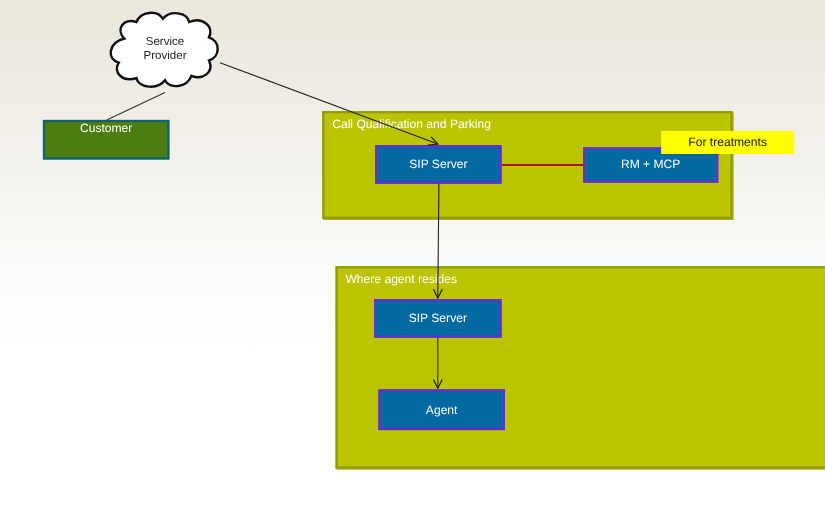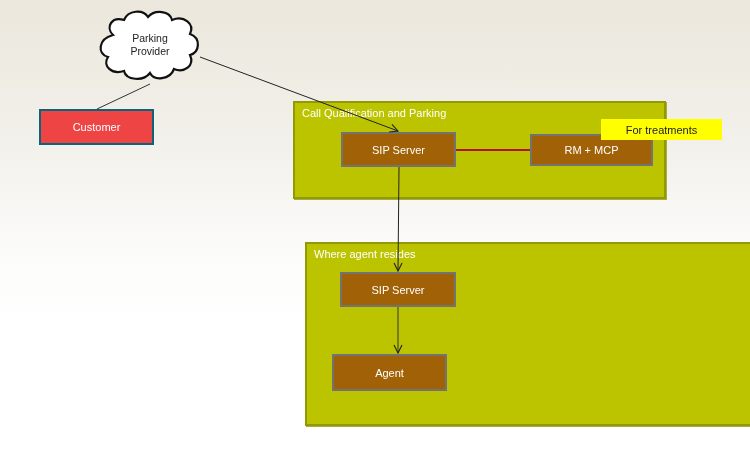--- a/index.html
+++ b/index.html
@@ -12,29 +12,29 @@
   .container {
     background: #bcc400;
     border: 2px solid #8f9a06;
     box-shadow: 1px 1px 0 #a7ad3c;
   }
   .container-label {
     position: absolute; left: 7px; top: 4px;
     color: #ffffff; font-size: 11px; white-space: nowrap;
   }
   .node-orange {
-    background: #a16207;
-    border: 2px solid #737373;
+    background: #0369a1;
+    border: 2px solid #6d28d9;
     display: flex; align-items: center; justify-content: center;
     color: #ffffff; font-size: 11px;
   }
   .node-teal {
-    background: #ef4444;
+    background: #4d7c0f;
     border: 2px solid #0a6378;
-    display: flex; align-items: center; justify-content: center;
+    display: flex; justify-content: center;
     color: #ffffff; font-size: 11px;
   }
   .note {
     background: #ffff00;
     display: flex; align-items: center; justify-content: center;
     color: #222222; font-size: 11px;
   }
   .cloud-label {
     position: absolute; left: 0; width: 100%; text-align: center;
     color: #222222; font-size: 10.5px; line-height: 13px;
@@ -61,21 +61,21 @@
 </div>
 
 <div class="abs node-orange" style="left:530px; top:134px; width:123px; height:32px;">
   <span>RM + MCP</span>
 </div>
 
 <div class="abs node-orange" style="left:340px; top:272px; width:116px; height:35px;">
   <span>SIP Server</span>
 </div>
 
-<div class="abs node-orange" style="left:332px; top:354px; width:115px; height:37px;">
+<div class="abs node-orange" style="left:344px; top:354px; width:115px; height:37px;">
   <span>Agent</span>
 </div>
 
 <div class="abs note" style="left:601px; top:119px; width:121px; height:21px;">
   <span>For treatments</span>
 </div>
 
 <svg class="overlay" width="750" height="461">
   <defs>
     <marker id="openarrow" markerWidth="10" markerHeight="10" refX="9" refY="5" orient="auto" markerUnits="userSpaceOnUse">
@@ -102,15 +102,15 @@
              C201,38 200,52 190,55
              C195,66 184,73 174,69
              C170,80 154,81 150,73
              C143,82 126,80 124,71
              C112,75 102,66 108,57
              C97,54 98,39 113,35 Z" fill="#ffffff" stroke="#111" stroke-width="2.2"></path>
   </g>
 </svg>
 
 <div class="abs" style="left:110px; top:30px; width:80px; height:32px;">
-  <div class="cloud-label" style="top:2px;">Parking</div>
+  <div class="cloud-label" style="top:2px;">Service</div>
   <div class="cloud-label" style="top:15px;text-align:center;">Provider</div>
 </div>
 
 </body></html>

